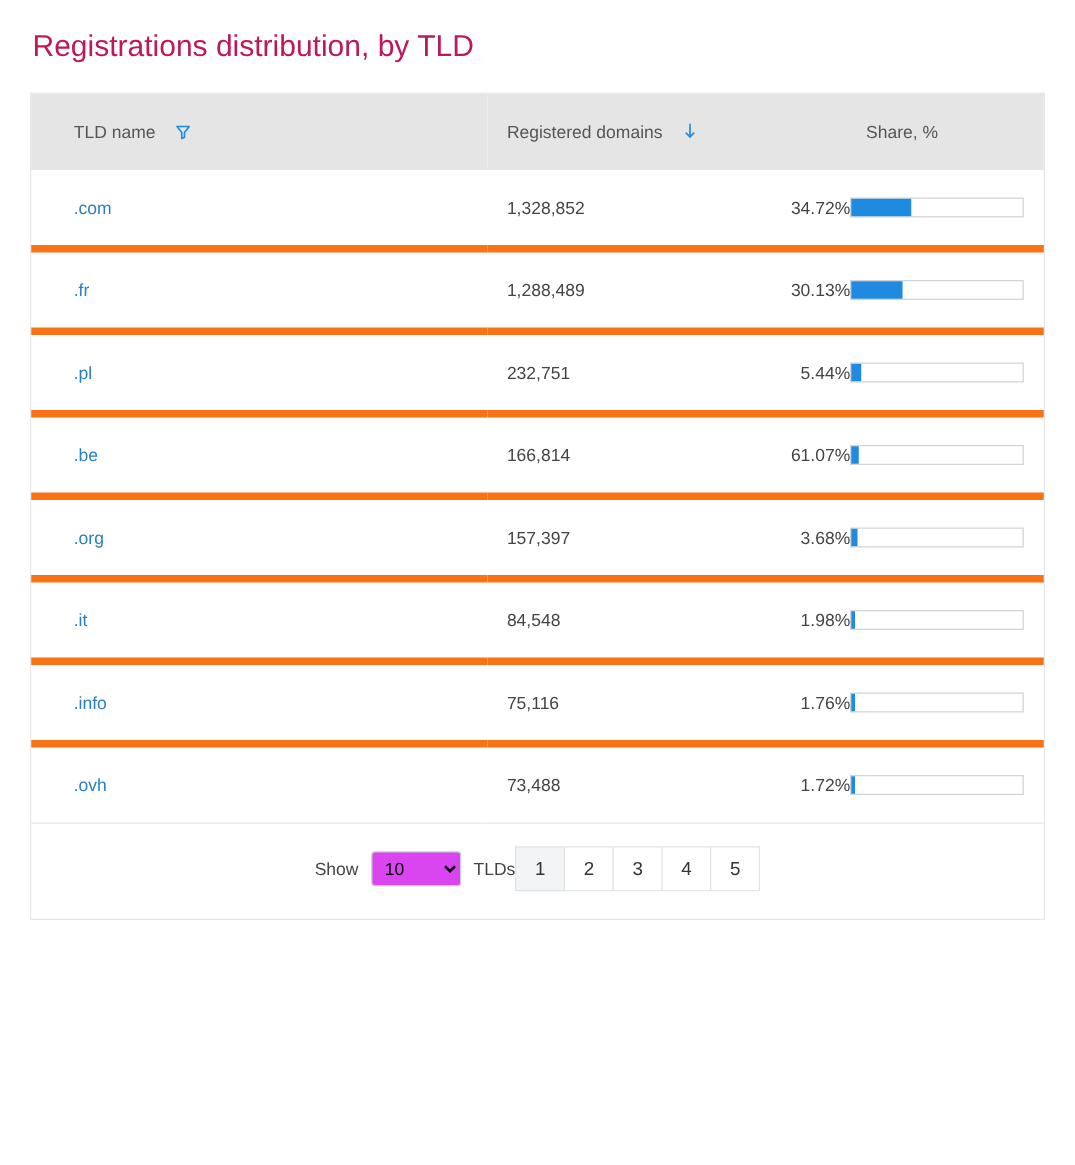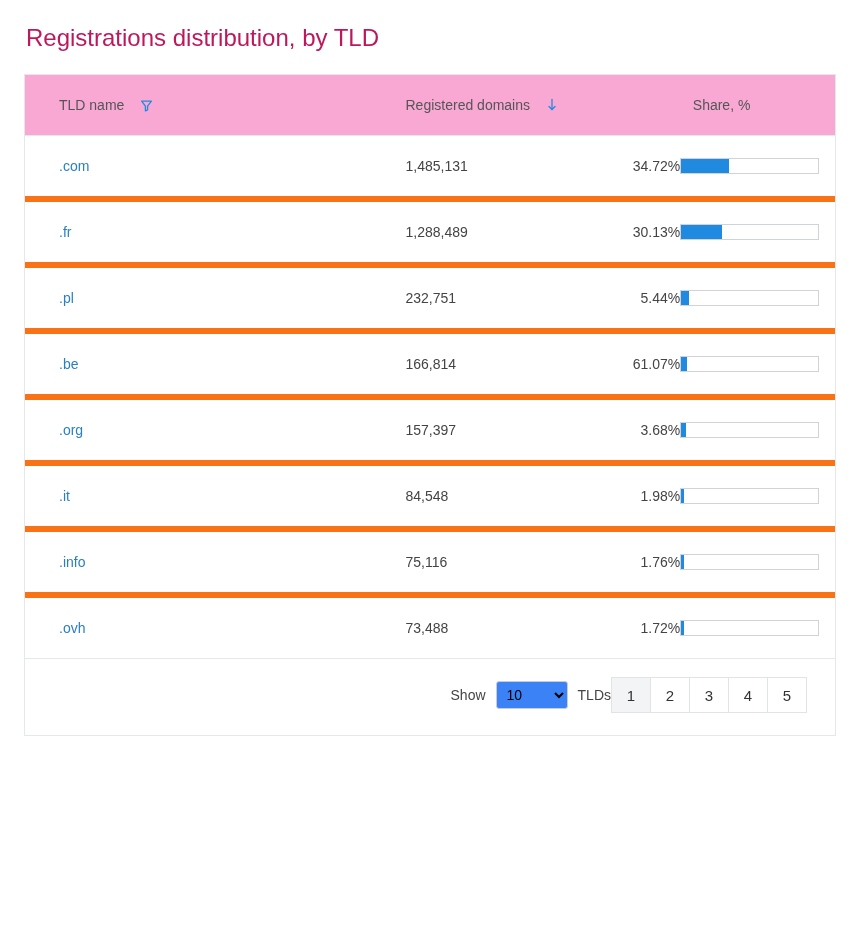--- a/index.html
+++ b/index.html
@@ -19,21 +19,21 @@
   }
   .panel {
     border: 1px solid #e5e8ea;
   }
   table {
     width: 100%;
     border-collapse: collapse;
     table-layout: fixed;
   }
   thead tr {
-    background: #f9a8d4;
+    background: #e5e5e5;
   }
   thead th {
     font-weight: 400;
     font-size: 14px;
     color: #555;
     text-align: left;
     padding: 22px 16px;
     border-bottom: 1px solid #e5e8ea;
   }
   th.col-tld { width: 45%; padding-left: 34px; }
@@ -76,36 +76,36 @@
     position: relative;
   }
   .bar-inner {
     position: absolute;
     left: 0; top: 0; bottom: 0;
     background: #1f8ae0;
   }
   .footer {
     display: flex;
     align-items: center;
-    justify-content: flex-end;
+    justify-content: center;
     padding: 18px 28px 22px 28px;
   }
   .show-group {
     display: flex;
     align-items: center;
     gap: 10px;
     font-size: 14px;
     color: #444;
   }
   select.page-size {
     font-size: 14px;
     padding: 4px 6px;
     border: 1px solid #c9ccd0;
     border-radius: 3px;
-    background: #3b82f6;
+    background: #d946ef;
     min-width: 72px;
   }
   .pager {
     display: flex;
   }
   .pager button {
     width: 40px;
     height: 36px;
     border: 1px solid #e1e4e7;
     background: #fff;
@@ -155,21 +155,21 @@
           </span>
         </th>
         <th class="col-share">
           <span>Share, %</span>
         </th>
       </tr>
     </thead>
     <tbody id="tbody">
         <tr>
           <td class="col-tld"><a class="tld-link" href="#">.com</a></td>
-          <td class="col-reg">1,485,131</td>
+          <td class="col-reg">1,328,852</td>
           <td class="col-share">
             <div class="share-cell">
               <span class="share-pct">34.72%</span>
               <div class="bar-outer">
                 <div class="bar-inner" style="width: 34.72%;"></div>
               </div>
             </div>
           </td>
         </tr>
         <tr>

